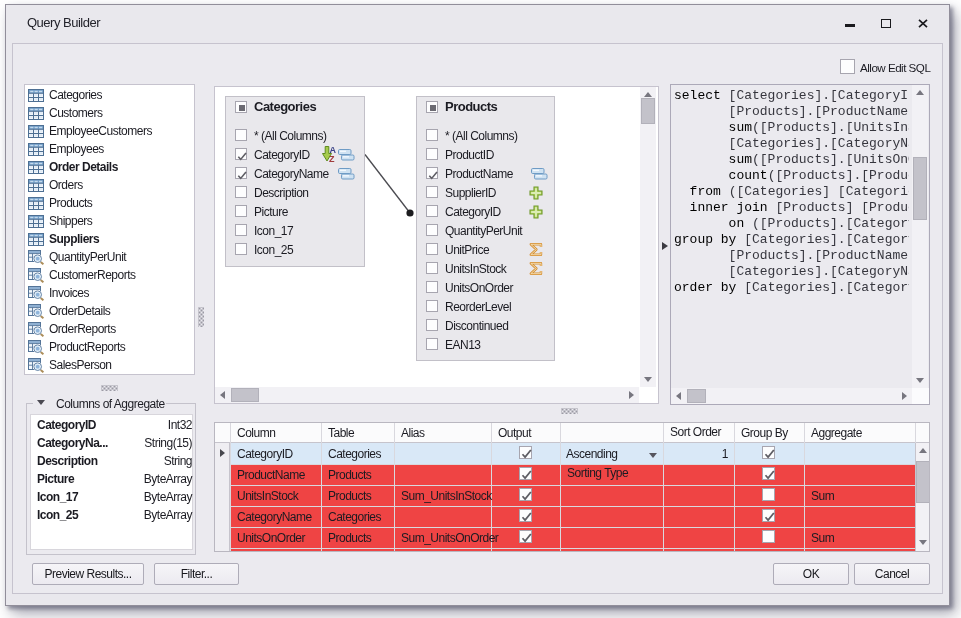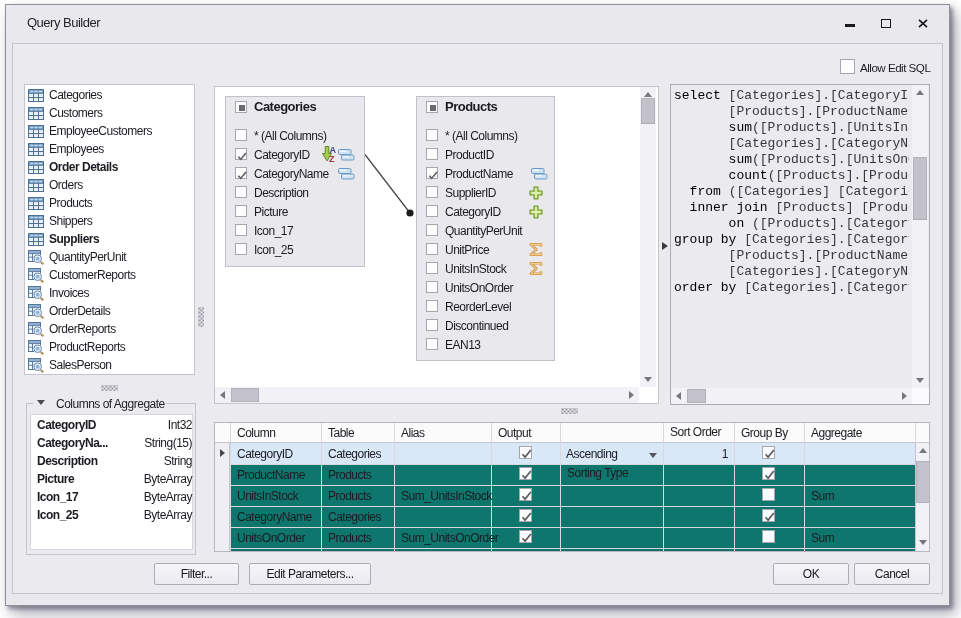--- a/index.html
+++ b/index.html
@@ -370,21 +370,21 @@
 <div class="abs mono" style="left:674px;top:88px;width:235px;height:284px;overflow:hidden;font-size:13px;line-height:16px;color:#36363e;white-space:pre;"><div style="height:16px;"><span class="kw">select</span> [Categories].[CategoryID],</div><div style="height:16px;">       [Products].[ProductName] [Pr</div><div style="height:16px;">       <span class="kw">sum</span>([Products].[UnitsInStock]</div><div style="height:16px;">       [Categories].[CategoryName] </div><div style="height:16px;">       <span class="kw">sum</span>([Products].[UnitsOnOrder]</div><div style="height:16px;">       <span class="kw">count</span>([Products].[ProductNam</div><div style="height:16px;">  <span class="kw">from</span> ([Categories] [Categories]</div><div style="height:16px;">  <span class="kw">inner join</span> [Products] [Products</div><div style="height:16px;">       <span class="kw">on</span> ([Products].[CategoryID]</div><div style="height:16px;"><span class="kw">group by</span> [Categories].[CategoryID]</div><div style="height:16px;">       [Products].[ProductName],</div><div style="height:16px;">       [Categories].[CategoryName]</div><div style="height:16px;"><span class="kw">order by</span> [Categories].[CategoryID]</div></div>
 <div class="scrtrack" style="left:912px;top:85px;width:16px;height:303px;"></div>
     <div class="arr" style="left:916px;top:90px;border-left:4px solid transparent;border-right:4px solid transparent;border-bottom:5px solid #77767f;"></div>
     <div class="arr" style="left:916px;top:378px;border-left:4px solid transparent;border-right:4px solid transparent;border-top:5px solid #77767f;"></div>
     <div class="thumb" style="left:913px;top:157px;width:14px;height:63px;"></div>
     <div class="scrtrack" style="left:671px;top:388px;width:241px;height:16px;"></div>
     <div class="arr" style="left:676px;top:392px;border-top:4px solid transparent;border-bottom:4px solid transparent;border-right:5px solid #77767f;"></div>
     <div class="arr" style="left:902px;top:392px;border-top:4px solid transparent;border-bottom:4px solid transparent;border-left:5px solid #77767f;"></div>
     <div class="thumb" style="left:687px;top:389px;width:19px;height:14px;"></div>
     <div class="abs" style="left:912px;top:388px;width:17px;height:16px;background:#fbfbfd;"></div>
-<div class="abs" style="left:214px;top:422px;width:716px;height:130px;background:#0f766e;border:1px solid #b9b7c0;">
+<div class="abs" style="left:214px;top:422px;width:716px;height:130px;background:#ef4444;border:1px solid #b9b7c0;">
 <div class="abs" style="left:0;top:0;width:714px;height:128px;overflow:hidden;">
 <div class="abs" style="left:0;top:0;width:716px;height:20px;background:#fbfbfc;border-bottom:1px solid #c6c4cc;"></div>
 <div class="abs" style="left:15px;top:20px;width:685px;height:21px;background:#d9e8f7;"></div>
 <div class="abs" style="left:0;top:20px;width:15px;height:110px;background:#efeef2;border-right:1px solid #c6c4cc;"></div>
 <div class="arr" style="left:5px;top:26px;border-top:4px solid transparent;border-bottom:4px solid transparent;border-left:5.5px solid #47474d;"></div>
 <div class="gl" style="left:15px;top:41px;width:685px;height:1px;"></div>
 <div class="gl" style="left:15px;top:62px;width:685px;height:1px;"></div>
 <div class="gl" style="left:15px;top:83px;width:685px;height:1px;"></div>
 <div class="gl" style="left:15px;top:104px;width:685px;height:1px;"></div>
 <div class="gl" style="left:15px;top:125px;width:685px;height:1px;"></div>
@@ -447,21 +447,21 @@
             <path d="M2.3 5.8 L4.7 8.4 L10 1.9" fill="none" stroke="#5e5d64" stroke-width="1.6"></path>
           </svg></div>
 <div class="cb" style="left:547px;top:107px;width:13px;height:13px;"></div>
 <div class="txt" style="left:596px;top:108px;">Sum</div>
 <div class="scrtrack" style="left:700px;top:20px;width:16px;height:110px;border-left:1px solid #c6c4cc;"></div>
 <div class="arr" style="left:704px;top:25px;border-left:4px solid transparent;border-right:4px solid transparent;border-bottom:5px solid #77767f;"></div>
 <div class="arr" style="left:704px;top:117px;border-left:4px solid transparent;border-right:4px solid transparent;border-top:5px solid #77767f;"></div>
 <div class="thumb" style="left:701px;top:38px;width:14px;height:42px;"></div>
 </div>
 </div>
+<div class="btn" style="left:32px;top:563px;width:112px;height:22px;line-height:20px;">Preview Results...</div>
 <div class="btn" style="left:154px;top:563px;width:85px;height:22px;line-height:20px;">Filter...</div>
-<div class="btn" style="left:249px;top:563px;width:122px;height:22px;line-height:20px;">Edit Parameters...</div>
 <div class="btn" style="left:773px;top:563px;width:76px;height:22px;line-height:20px;">OK</div>
 <div class="btn" style="left:854px;top:563px;width:76px;height:22px;line-height:20px;">Cancel</div>
 <div class="grip-v" style="left:198px;top:307px;height:20px;"></div>
 <div class="grip-h" style="left:101px;top:385px;width:17px;"></div>
 <div class="grip-h" style="left:561px;top:408px;width:17px;"></div>
 <div class="arr" style="left:662px;top:242px;border-top:4.5px solid transparent;border-bottom:4.5px solid transparent;border-left:6px solid #3c3b42;"></div>
 </div>
 
 </body></html>

